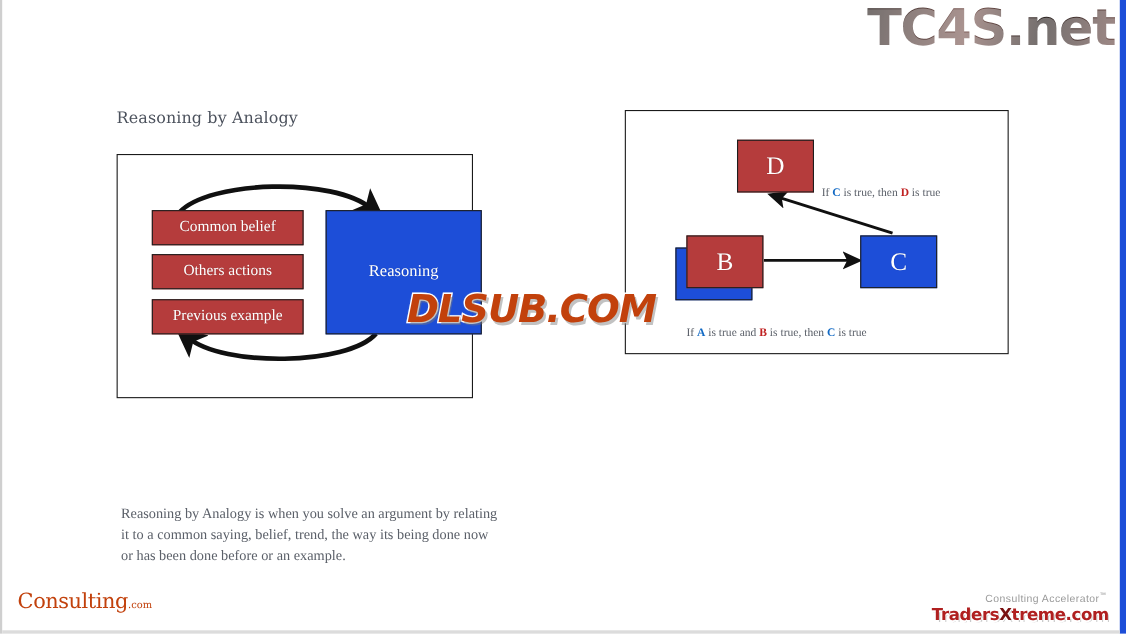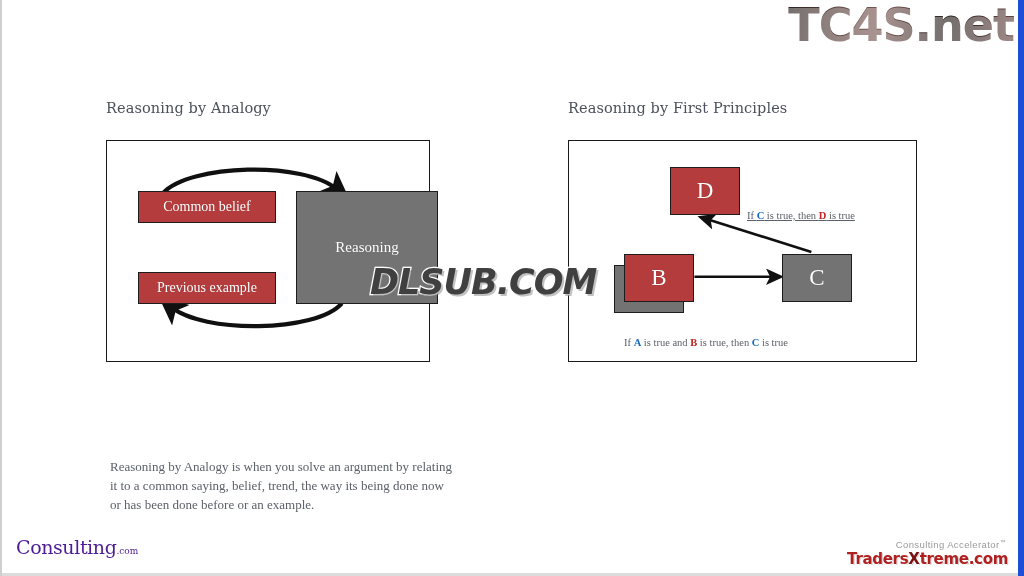--- a/index.html
+++ b/index.html
@@ -53,21 +53,21 @@
   .node{
     position:absolute;
     border:1.4px solid #1d1d1d;
     box-sizing:border-box;
     display:flex;align-items:center;justify-content:center;
     color:#fff;
     font-family:"Liberation Serif", serif;
     text-shadow:0 0 1px rgba(0,0,0,.25);
   }
   .red{background:#b53c3c;}
-  .blue{background:#737373;}
+  .blue{background:#1d4ed8;}
 
   
   .src{left:31px;width:138px;height:32px;font-size:14px;}
   #src-0{top:50px;}
   #src-1{top:90px;}
   #src-2{top:131px;justify-content:center;}
   #reasoning-box{left:189px;top:50px;width:142px;height:113px;font-size:15px;}
 
   
   #node-D{left:101px;top:26px;width:70px;height:48px;font-size:23px;}
@@ -76,52 +76,52 @@
   #node-C{left:213px;top:113px;width:70px;height:48px;font-size:23px;}
 
   .cond{
     position:absolute;
     font-family:"Liberation Serif", serif;
     font-size:10.5px;color:#5b6069;white-space:nowrap;
   }
   .cond b{font-weight:bold;}
   .cblue{color:#1169c4;}
   .cred{color:#c02222;}
-  #cond-top{left:178px;top:69px;text-decoration:underline;}
+  #cond-top{left:178px;top:69px;}
   #cond-bottom{left:55px;top:196px;}
 
   .arrows{position:absolute;left:0;top:0;width:100%;height:100%;overflow:visible;}
 
   
   .caption{
     position:absolute;top:345px;left:4px;width:348px;
     font-family:"Liberation Serif", serif;
     font-size:13px;line-height:1.45;color:#5b6069;
   }
 
   
   #dlsub{
     position:absolute;left:368px;top:262px;
     font-family:"DejaVu Sans", sans-serif;
     font-weight:bold;font-style:italic;font-size:35px;
     letter-spacing:-1px;
-    color:#404040;
+    color:#c2410c;
     -webkit-text-stroke:2.5px #ffffff;
     paint-order:stroke fill;
     text-shadow:
        2px 2px 0 rgba(120,120,120,.45),
        0 0 2px rgba(255,255,255,.9);
     user-select:none;
   }
 
   
   #footer-logo{
     position:absolute;left:14px;bottom:18px;
     font-family:"DejaVu Serif", serif;
-    font-size:19px;color:#4c1d95;letter-spacing:-.4px;
+    font-size:19px;color:#c2410c;letter-spacing:-.4px;
   }
   #footer-logo .tld{font-size:9px;letter-spacing:0;}
   #accel{
     position:absolute;right:12px;bottom:26px;
     font-family:"Liberation Sans", sans-serif;
     font-size:9.5px;color:#9a9a9a;letter-spacing:.4px;
   }
   #accel sup{font-size:6px;}
   #traders{
     position:absolute;right:10px;bottom:8px;
@@ -155,35 +155,37 @@
             <path d="M0,0 L7,3.2 L0,6.4 L1.6,3.2 Z" fill="#101010"></path>
           </marker>
         </defs>
         <path d="M61,48 C90,16 215,13 251,44" fill="none" stroke="#101010" stroke-width="4.6" marker-end="url(#ah1)"></path>
         <path d="M256,168 C228,200 104,201 70,172" fill="none" stroke="#101010" stroke-width="4.6" marker-end="url(#ah1)"></path>
       </svg>
 
       <div class="node red src" id="src-0">
         <span>Common belief</span>
       </div>
+      <div class="node red src" id="src-1">
+        <span>Others actions</span>
+      </div>
       <div class="node red src" id="src-2">
         <span>Previous example</span>
       </div>
 
       <div class="node blue" id="reasoning-box">
         <span>Reasoning</span>
       </div>
     </div>
 
     <p class="caption">Reasoning by Analogy is when you solve an argument by relating it to a common saying, belief, trend, the way its being done now or has been done before or an example.</p>
   </div>
 
   <div class="col" id="col-right">
 
-    <h2 class="col-title">Reasoning by First Principles</h2>
 
     <div class="panel" id="panel-right">
 
       <svg class="arrows" viewBox="0 0 349 222">
         <defs>
           <marker id="ah2" markerWidth="7" markerHeight="7" refX="3" refY="3.2" orient="auto">
             <path d="M0,0 L7,3.2 L0,6.4 L1.6,3.2 Z" fill="#101010"></path>
           </marker>
         </defs>
 

